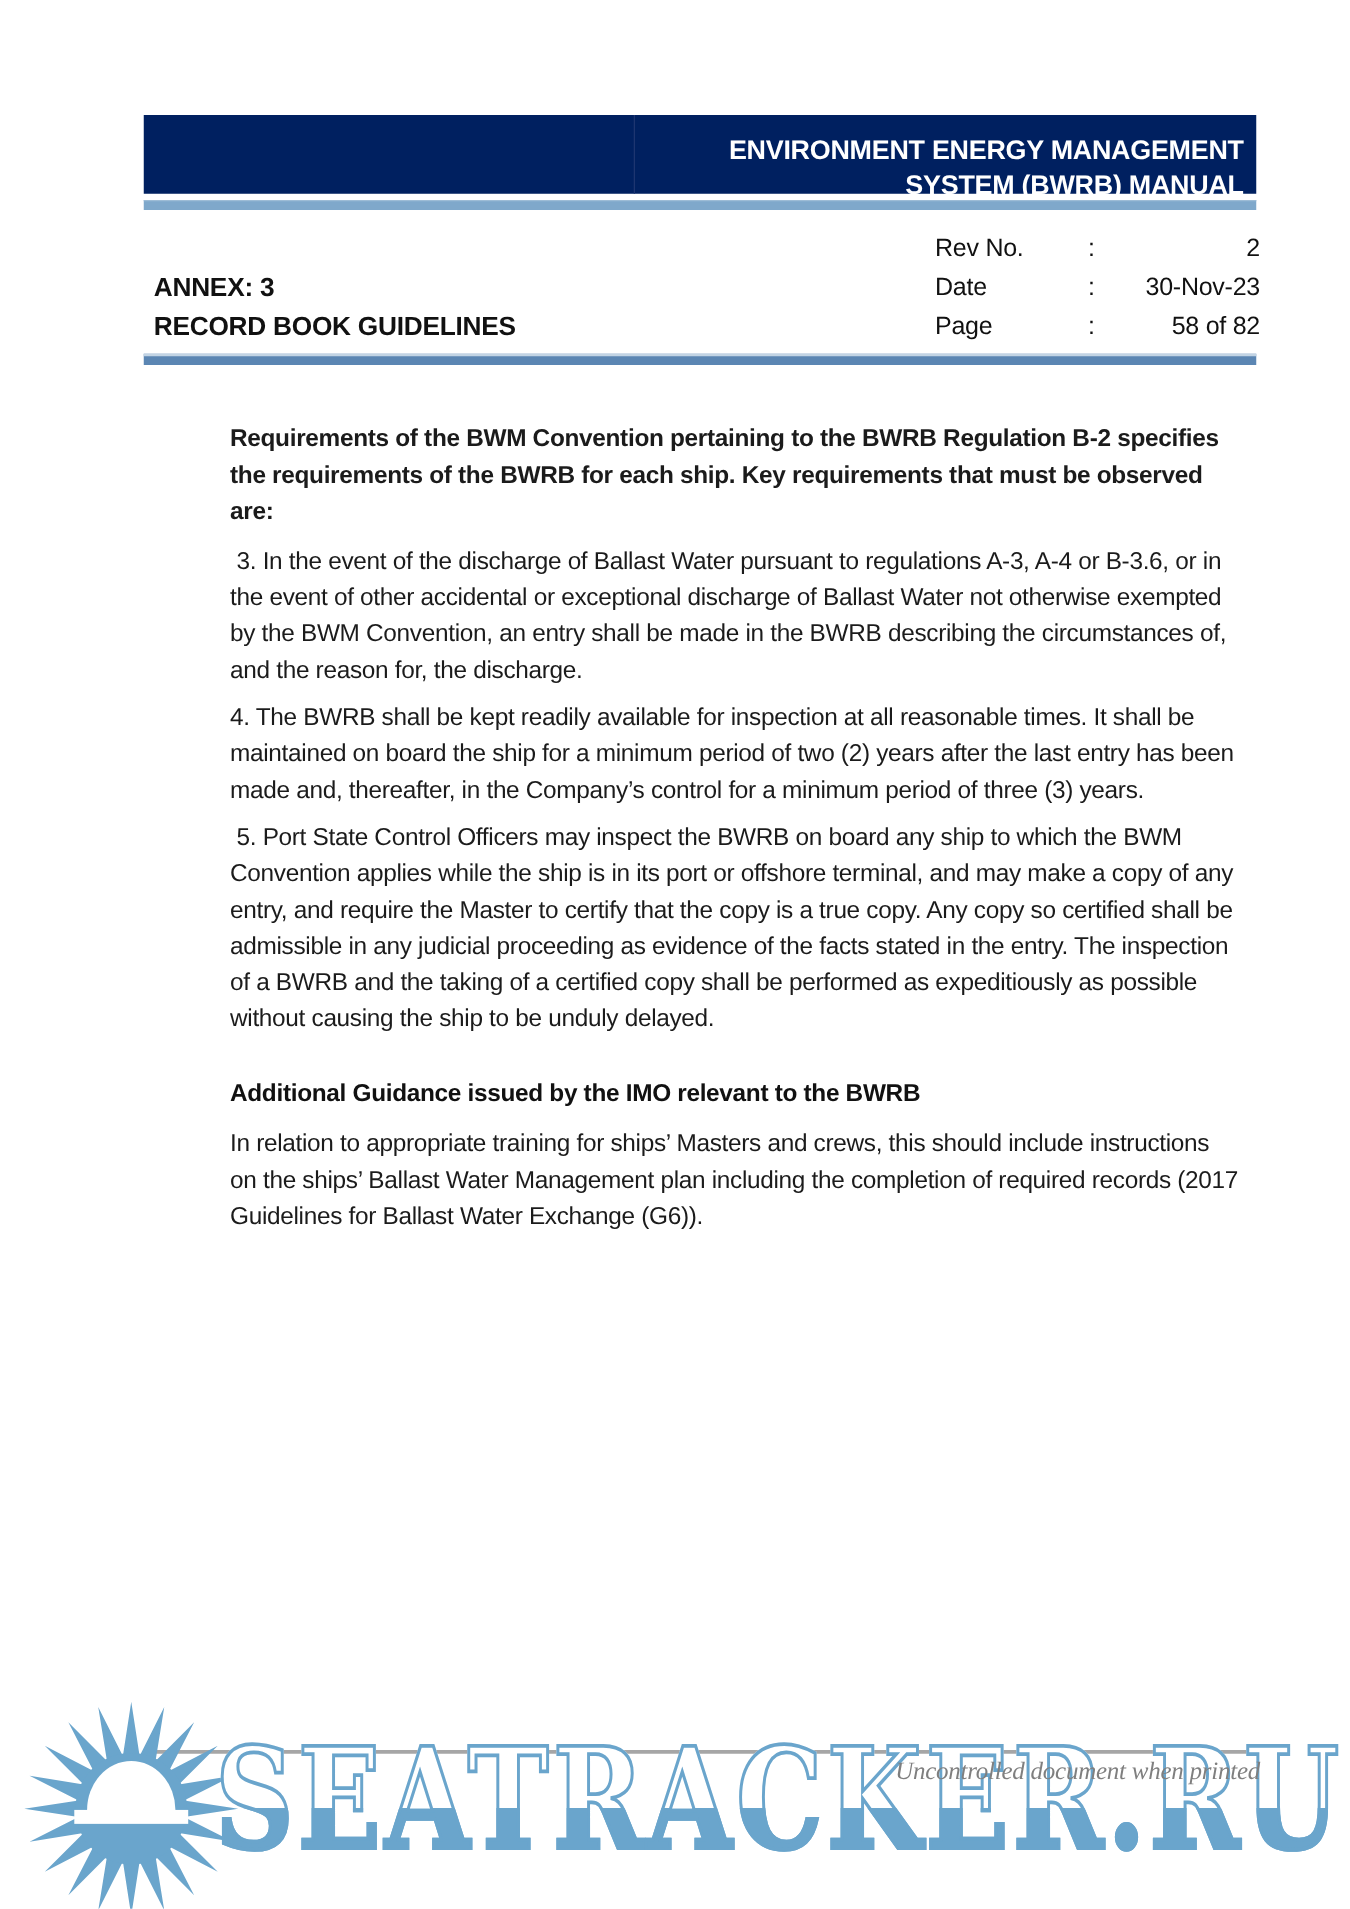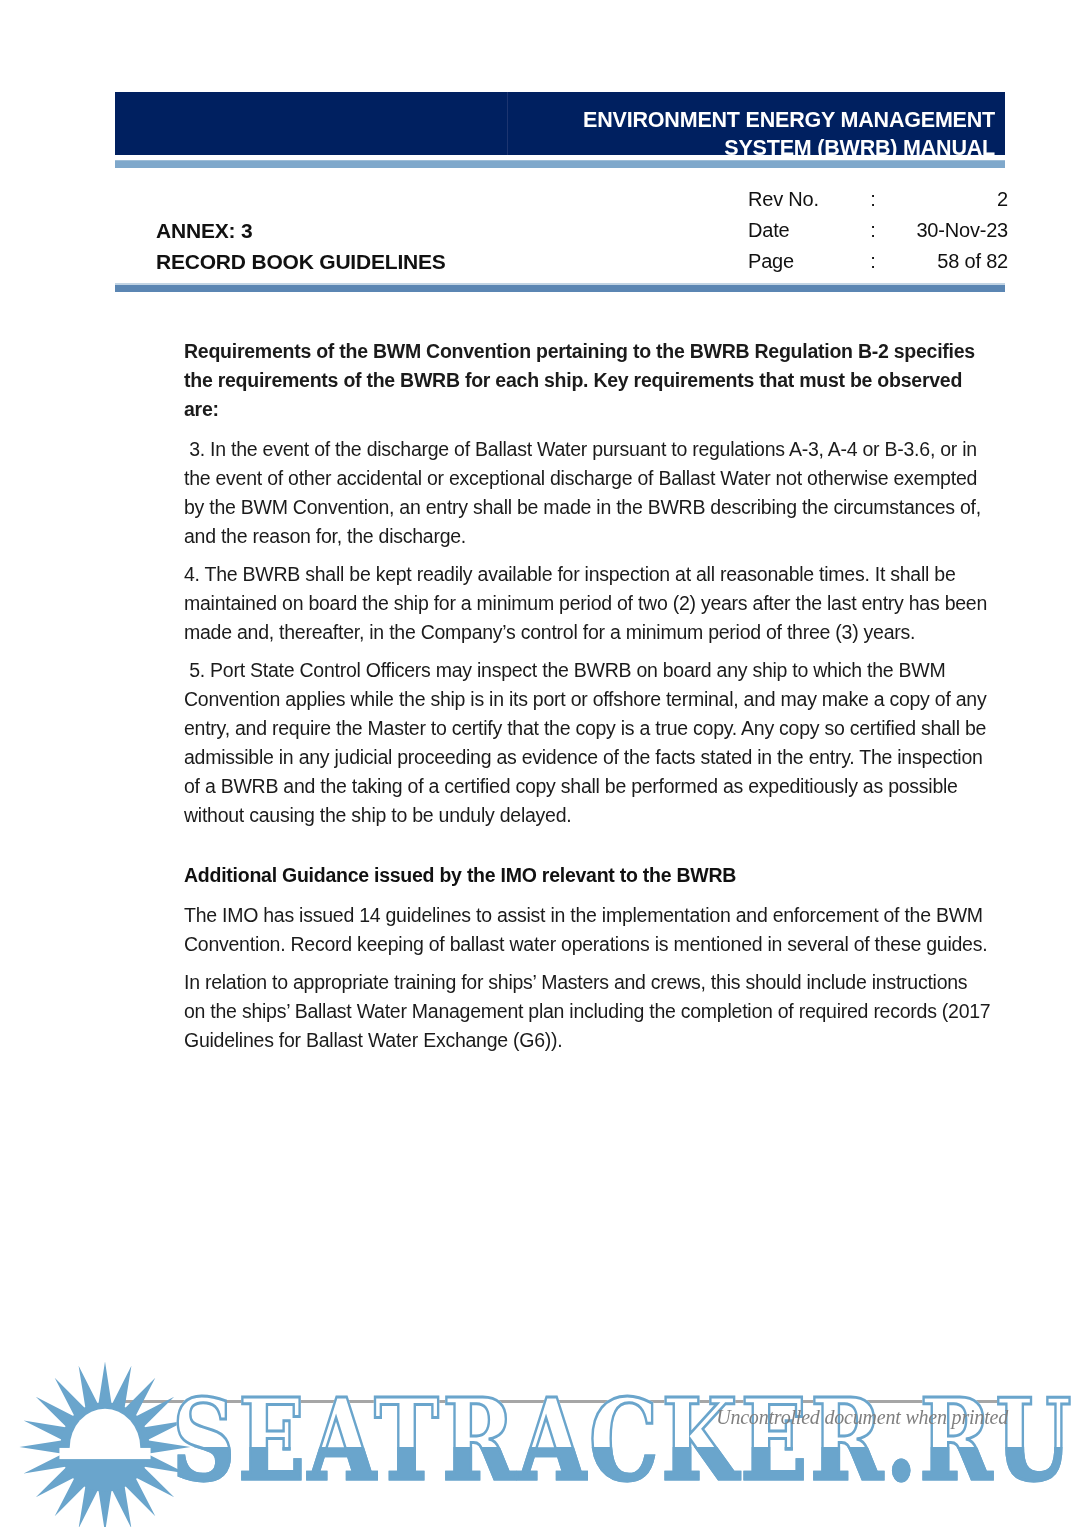--- a/index.html
+++ b/index.html
@@ -25,21 +25,21 @@
   }
   .banner-divider{
     position:absolute;left:392px;top:0;bottom:0;width:1px;background:#1d3570;
   }
   .bar{position:absolute;left:115px;width:890px;}
   .bar1{top:160px;height:8px;background:var(--bar-light-blue);border-top:1px solid #9dbcd6;}
   .bar2{top:283px;height:9px;background:var(--bar-steel-blue);border-top:2px solid #c2d4e4;}
   
   .annex{
     position:absolute;left:123px;top:215px;
-    font-weight:bold;font-size:21px;line-height:31px;letter-spacing:-0.2px;color:#111;margin-left:33px;
+    font-weight:bold;font-size:21px;line-height:31px;letter-spacing:-0.2px;color:#111;
   }
   .meta{
     position:absolute;left:748px;top:184px;width:260px;
     font-size:20px;line-height:31px;letter-spacing:-0.2px;color:#111;
   }
   .meta-row{display:flex;}
   .meta-label{width:112px;}
   .meta-sep{width:26px;text-align:center;}
   .meta-value{flex:1;text-align:right;}
   
@@ -105,21 +105,20 @@
   </div>
 </div>
 <div class="bar bar2"></div>
 
 <main class="body-text">
   <p class="intro">Requirements of the BWM Convention pertaining to the BWRB Regulation B-2 specifies the requirements of the BWRB for each ship. Key requirements that must be observed are:</p>
   <p> 3. In the event of the discharge of Ballast Water pursuant to regulations A-3, A-4 or B-3.6, or in the event of other accidental or exceptional discharge of Ballast Water not otherwise exempted by the BWM Convention, an entry shall be made in the BWRB describing the circumstances of, and the reason for, the discharge.</p>
   <p>4. The BWRB shall be kept readily available for inspection at all reasonable times. It shall be maintained on board the ship for a minimum period of two (2) years after the last entry has been made and, thereafter, in the Company’s control for a minimum period of three (3) years.</p>
   <p> 5. Port State Control Officers may inspect the BWRB on board any ship to which the BWM Convention applies while the ship is in its port or offshore terminal, and may make a copy of any entry, and require the Master to certify that the copy is a true copy. Any copy so certified shall be admissible in any judicial proceeding as evidence of the facts stated in the entry. The inspection of a BWRB and the taking of a certified copy shall be performed as expeditiously as possible without causing the ship to be unduly delayed.</p>
   <h3 class="guidance-heading">Additional Guidance issued by the IMO relevant to the BWRB</h3>
-  <p>The IMO has issued 14 guidelines to assist in the implementation and enforcement of the BWM Convention. Record keeping of ballast water operations is mentioned in several of these guides.</p>
   <p>In relation to appropriate training for ships’ Masters and crews, this should include instructions on the ships’ Ballast Water Management plan including the completion of required records (2017 Guidelines for Ballast Water Exchange (G6)).</p>
 </main>
 
 <div class="footer-rule"></div>
 
 <svg class="sun-logo" width="186" height="186" viewBox="-100 -100 200 200" aria-hidden="true">
   <polygon id="sun-rays" fill="#6aa5cc" points="0.0,-92.0 7.2,-45.4 28.4,-87.5 20.9,-41.0 54.1,-74.4 32.5,-32.5 74.4,-54.1 41.0,-20.9 87.5,-28.4 45.4,-7.2 92.0,0.0 45.4,7.2 87.5,28.4 41.0,20.9 74.4,54.1 32.5,32.5 54.1,74.4 20.9,41.0 28.4,87.5 7.2,45.4 0.0,92.0 -7.2,45.4 -28.4,87.5 -20.9,41.0 -54.1,74.4 -32.5,32.5 -74.4,54.1 -41.0,20.9 -87.5,28.4 -45.4,7.2 -92.0,0.0 -45.4,-7.2 -87.5,-28.4 -41.0,-20.9 -74.4,-54.1 -32.5,-32.5 -54.1,-74.4 -20.9,-41.0 -28.4,-87.5 -7.2,-45.4"></polygon>
   <circle cx="0" cy="0" r="48" fill="#6aa5cc"></circle>
   <path d="M -38 1 A 38 42 0 0 1 38 1 Z" fill="#ffffff"></path>
   <rect x="-49" y="1" width="98" height="12" fill="#ffffff"></rect>

